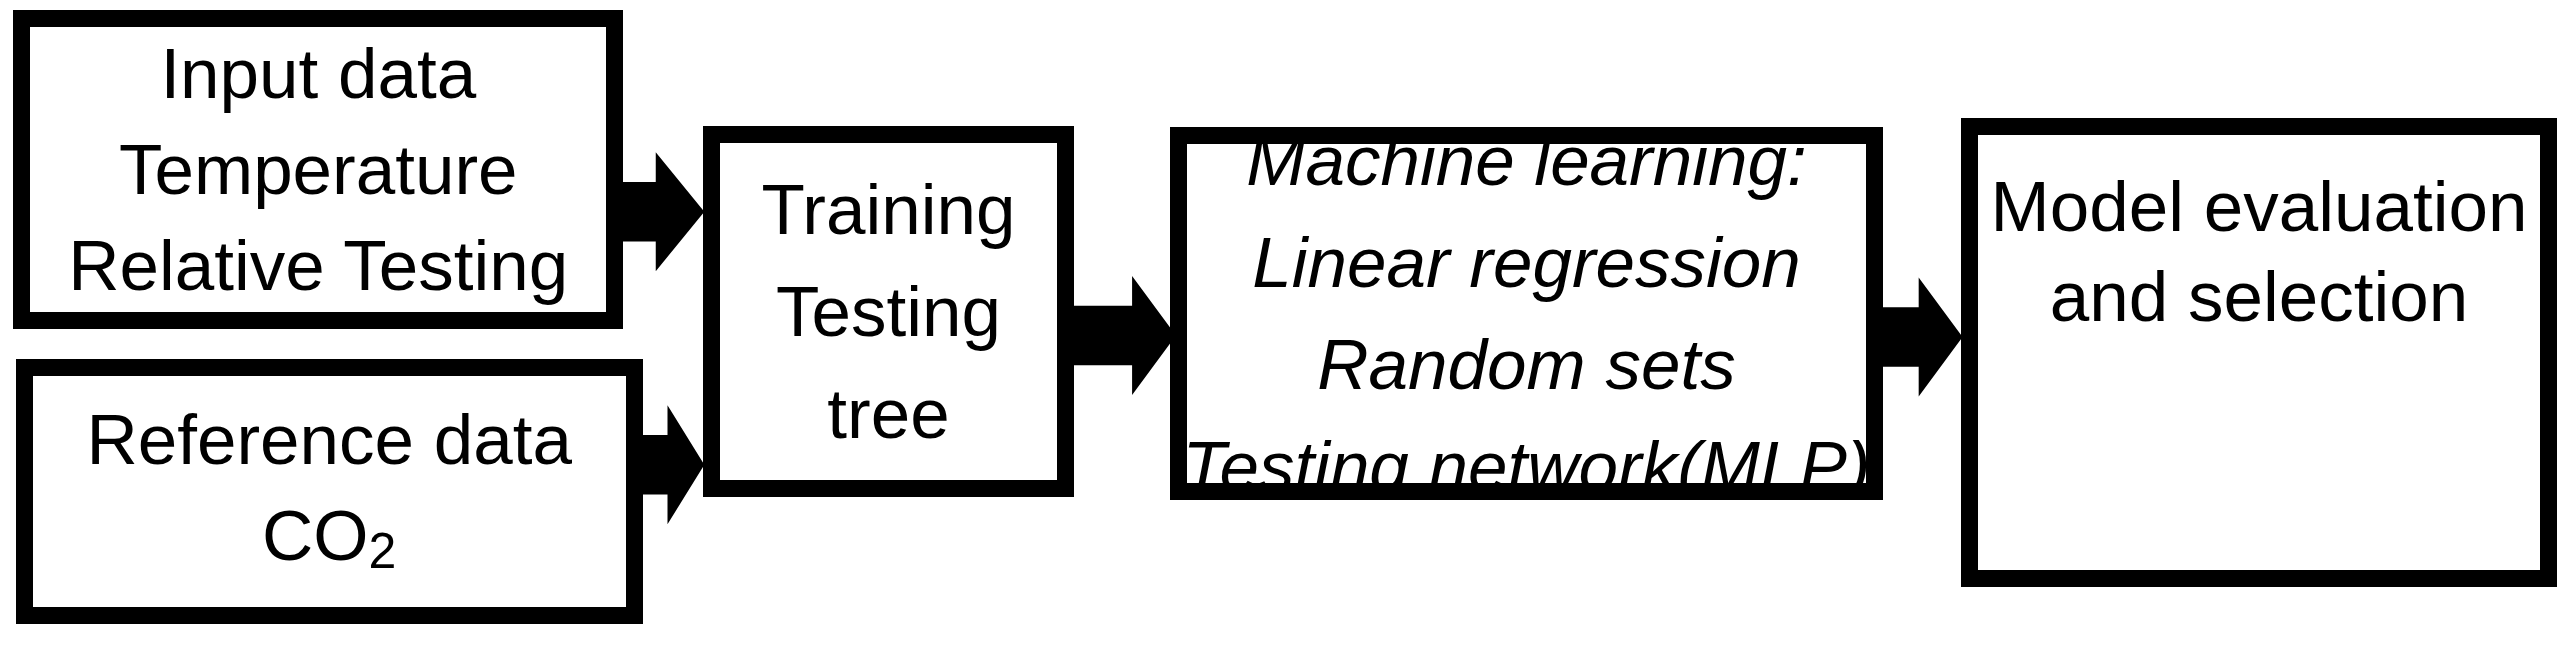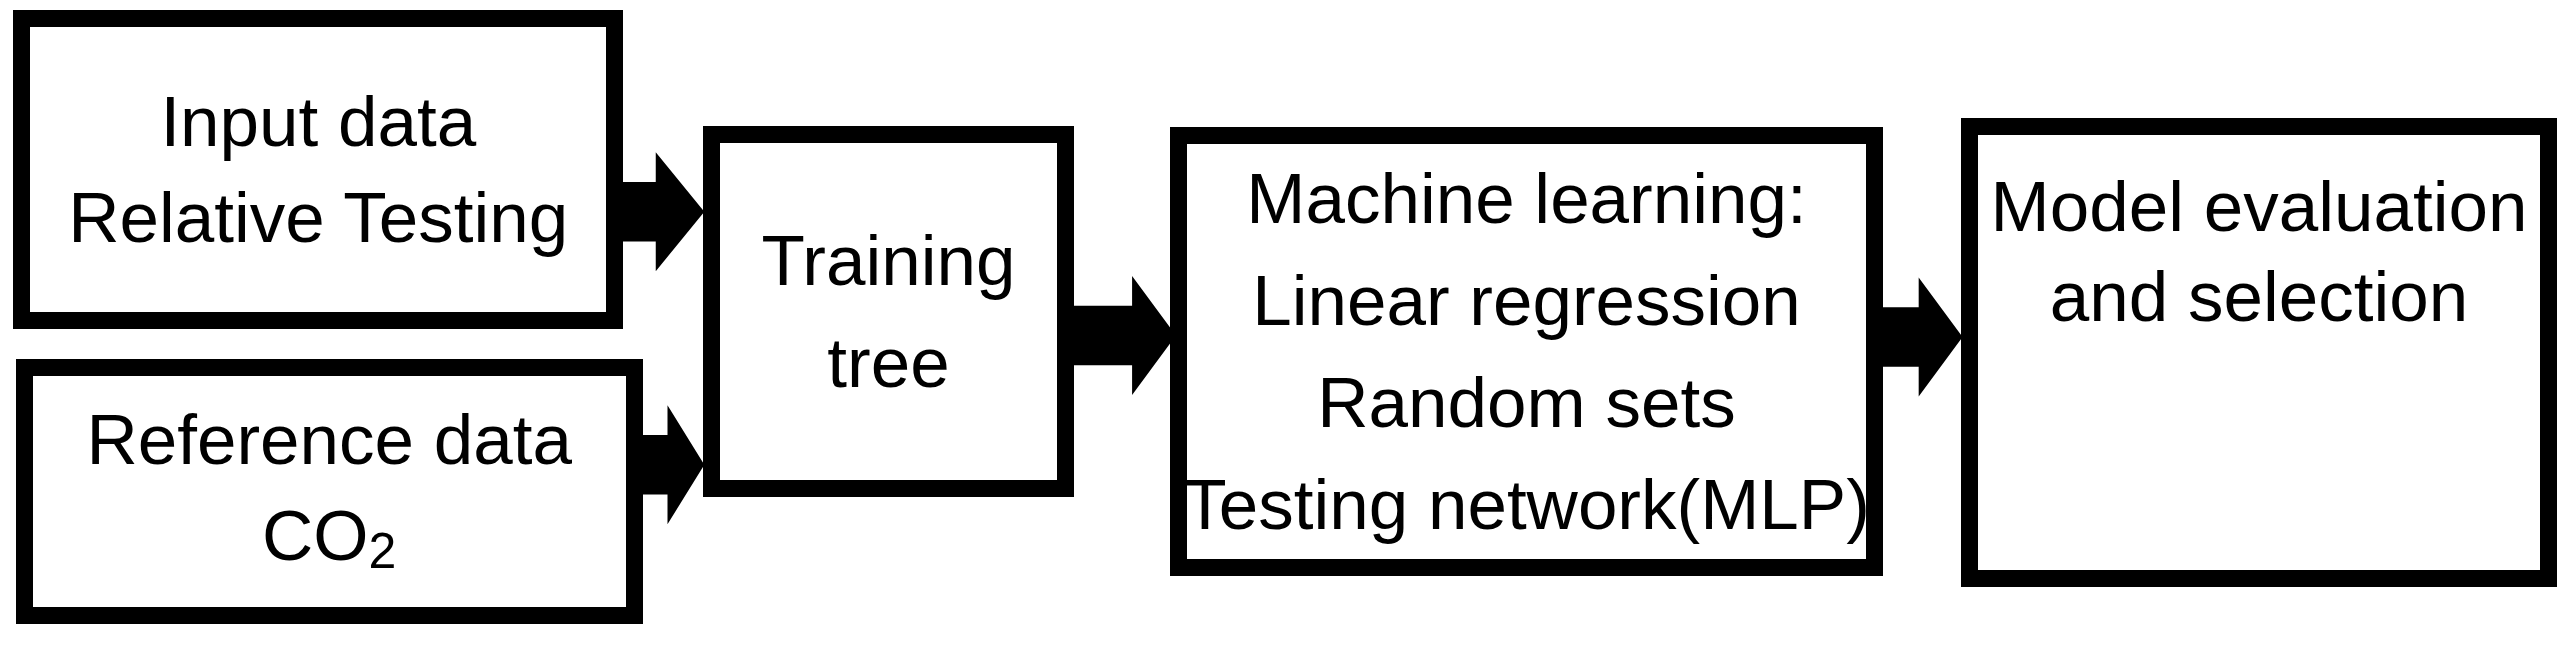--- a/index.html
+++ b/index.html
@@ -48,48 +48,50 @@
   }
   .sub {
     font-size: 50px;
     position: relative;
     top: 7.8px;
   }
   
   #node-input-data       { left: 13.3px;   top: 10.2px;  width: 610px; height: 319px; }
   #node-reference-data   { left: 15.7px;   top: 359px; width: 627px; height: 265px; }
   #node-dataset-split    { left: 703px;  top: 118px; width: 371px; height: 371px; margin-top: 8px; }
-  #node-machine-learning { left: 1170px; top: 127px; width: 713px; height: 449px; }
+  #node-machine-learning { left: 1170px; top: 127px; width: 713px; height: 373px; font-style: italic; }
   #node-model-evaluation { left: 1961px; top: 118px; width: 596px; height: 469px; }
   #arrow-layer {
     position: absolute;
     left: 0; top: 0;
     width: 2576px;
     height: 649px;
     pointer-events: none;
   }
   #arrow-layer polygon { fill: #000000; stroke: none; }
 </style>
 </head>
 <body>
 
 <div id="canvas">
 
   <div class="node" id="node-input-data">
     <div class="line">Input data</div>
+    <div class="line">Temperature</div>
     <div class="line">Relative Testing</div>
   </div>
 
   <div class="node" id="node-reference-data">
     <div class="line">Reference data</div>
     <div class="line"><span>CO</span><span class="sub">2</span></div>
   </div>
 
   <div class="node" id="node-dataset-split">
     <div class="line">Training</div>
+    <div class="line">Testing</div>
     <div class="line">tree</div>
   </div>
 
   <div class="node" id="node-machine-learning">
     <div class="line">Machine learning:</div>
     <div class="line">Linear regression</div>
     <div class="line">Random sets</div>
     <div class="line">Testing network(MLP)</div>
   </div>
 

